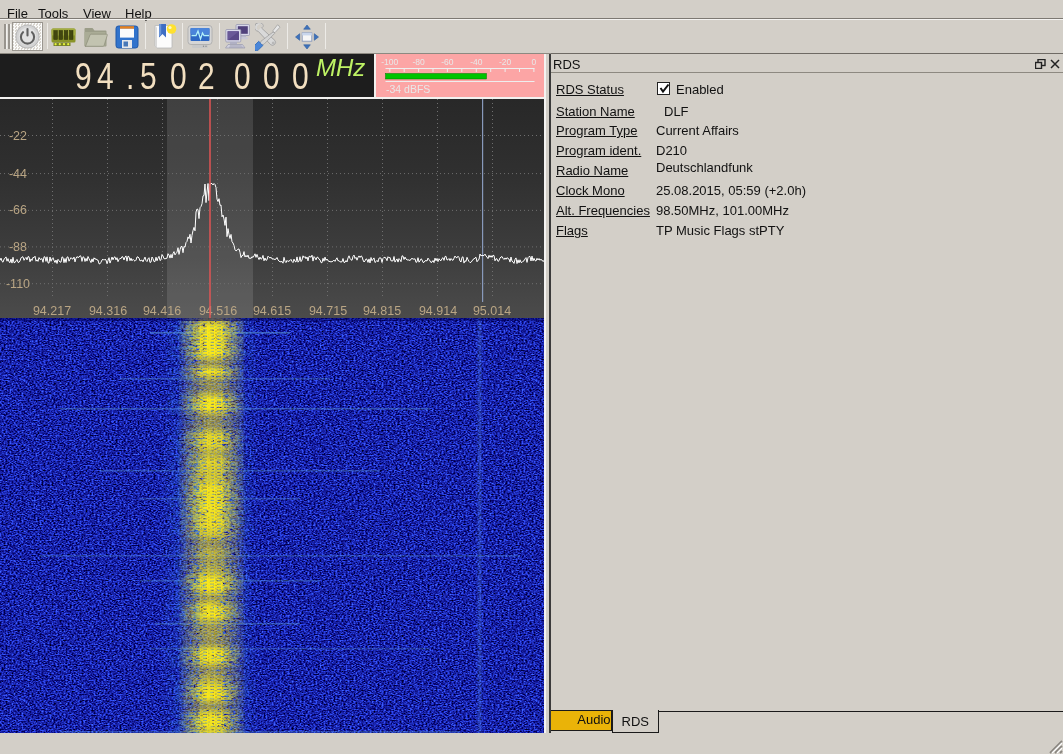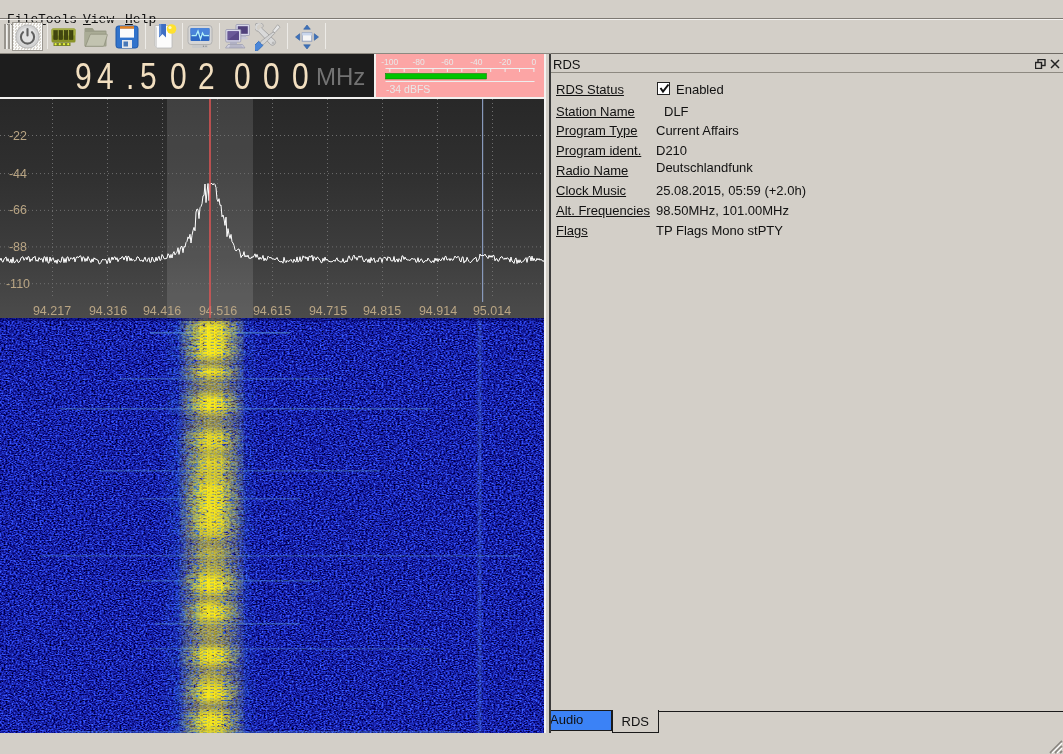--- a/index.html
+++ b/index.html
@@ -1,23 +1,23 @@
 <!DOCTYPE html>
 <html><head><meta charset="utf-8"><style>
 * { margin:0; padding:0; box-sizing:border-box; }
 body { width:1063px; height:754px; background:#d3cfc8; font-family:"Liberation Sans",sans-serif; position:relative; overflow:hidden; }
 .abs { position:absolute; }
 #menubar { left:0; top:0; width:1063px; height:19px; border-bottom:1px solid #7d7973; font-size:13px; color:#111; }
-#menubar span { position:absolute; top:12px;font-family:Liberation Mono, monospace; }
+#menubar span { position:absolute; top:6px; }
 #toolbar { left:0; top:19px; width:1063px; height:35px; border-top:1px solid #f4f3f1; border-bottom:1px solid #8d8981; }
 .tsep { position:absolute; top:3px; width:1px; height:26px; background:#8a867f; border-right:1px solid #edebe7; }
 #lcd { left:0; top:54px; width:374px; height:43px; background:#1d1d1d; }
 #lcddig { position:absolute; left:0; top:2px; font-size:36.5px; color:#f2dfc0; }
 #lcddig span { position:absolute; transform:scaleX(0.82); transform-origin:0 0; }
-#lcdmhz { position:absolute; left:316px; top:9px; font-size:24px; color:#737373; }
+#lcdmhz { position:absolute; left:316px; top:0; font-size:24px; color:#bef264;font-style:italic; }
 #meterbox { left:374px; top:54px; width:171px; height:43px; background:#fca5a5; border-left:2px solid #f2f1ef; }
 #hsep { left:0; top:97px; width:545px; height:2px; background:#f2f1ef; }
 .mlab { font:8.5px "Liberation Sans"; fill:#e8e8e8; }
 .dbfs { font:10.5px "Liberation Sans"; fill:#e8e8e8; }
 .axlab { font:12.5px "Liberation Sans"; fill:#b9a584; }
 #rpanel { left:551px; top:54px; width:512px; height:700px; background:#d3cfc8; font-size:13px; color:#111; }
 .rlab { position:absolute; left:5px;text-decoration:underline; }
 .rval { position:absolute; left:105px; }
 #dockline { left:551px; top:53px; width:512px; height:1px; background:#6e6a64; }
 #titbot { left:551px; top:72px; width:512px; height:1px; background:#8d8981; }
@@ -391,31 +391,31 @@
     </svg>
   <div style="position:absolute;left:125px;top:28px">Enabled</div>
   <div class="rlab" style="top:50px">Station Name</div>
     <div class="rval" style="top:50px;left:113px">DLF</div>
   <div class="rlab" style="top:69px">Program Type</div>
     <div class="rval" style="top:69px">Current Affairs</div>
   <div class="rlab" style="top:89px">Program ident.</div>
     <div class="rval" style="top:89px">D210</div>
   <div class="rlab" style="top:109px">Radio Name</div>
     <div class="rval" style="top:106px">Deutschlandfunk</div>
-  <div class="rlab" style="top:129px">Clock Music</div>
+  <div class="rlab" style="top:129px">Clock Mono</div>
     <div class="rval" style="top:129px">25.08.2015, 05:59 (+2.0h)</div>
   <div class="rlab" style="top:149px">Alt. Frequencies</div>
     <div class="rval" style="top:149px">98.50MHz, 101.00MHz</div>
   <div class="rlab" style="top:169px">Flags</div>
-    <div class="rval" style="top:169px">TP Flags Mono stPTY</div>
+    <div class="rval" style="top:169px">TP Music Flags stPTY</div>
 </div>
 <div class="abs" id="titbot"></div>
 
 <div class="abs" style="left:657px;top:710.5px;width:406px;height:1.8px;background:#1a1a1a"></div>
-<div class="abs" style="left:550px;top:710px;width:61.5px;height:21px;background:#3b82f6;border-top:1.8px solid #1a1a1a;border-right:1.5px solid #1a1a1a;border-bottom:1.8px solid #1a1a1a;font-size:13px;color:#111;text-align:left;line-height:18px">Audio</div>
+<div class="abs" style="left:550px;top:710px;width:61.5px;height:21px;background:#eab308;border-top:1.8px solid #1a1a1a;border-right:1.5px solid #1a1a1a;border-bottom:1.8px solid #1a1a1a;font-size:13px;color:#111;text-align:right;line-height:18px">Audio</div>
 <div class="abs" style="left:611.5px;top:710px;width:47.5px;height:23px;background:#d3cfc8;border-left:1.5px solid #1a1a1a;border-right:1.5px solid #1a1a1a;border-bottom:1.5px solid #1a1a1a;font-size:13px;color:#111;text-align:center;line-height:24px">RDS</div>
 
 <div class="abs" id="splitw"></div>
 <div class="abs" id="splitg"></div>
 <div class="abs" id="splitd"></div>
 
 <svg class="abs" style="left:1047px;top:738px" width="16" height="16" viewBox="0 0 16 16">
   <path d="M15 3 L3 15 M15 8 L8 15 M15 13 L13 15" stroke="#8a8680" stroke-width="1.8"></path>
   <path d="M15 5 L5 15 M15 10 L10 15" stroke="#fdfdfc" stroke-width="1.2"></path>
 </svg>

